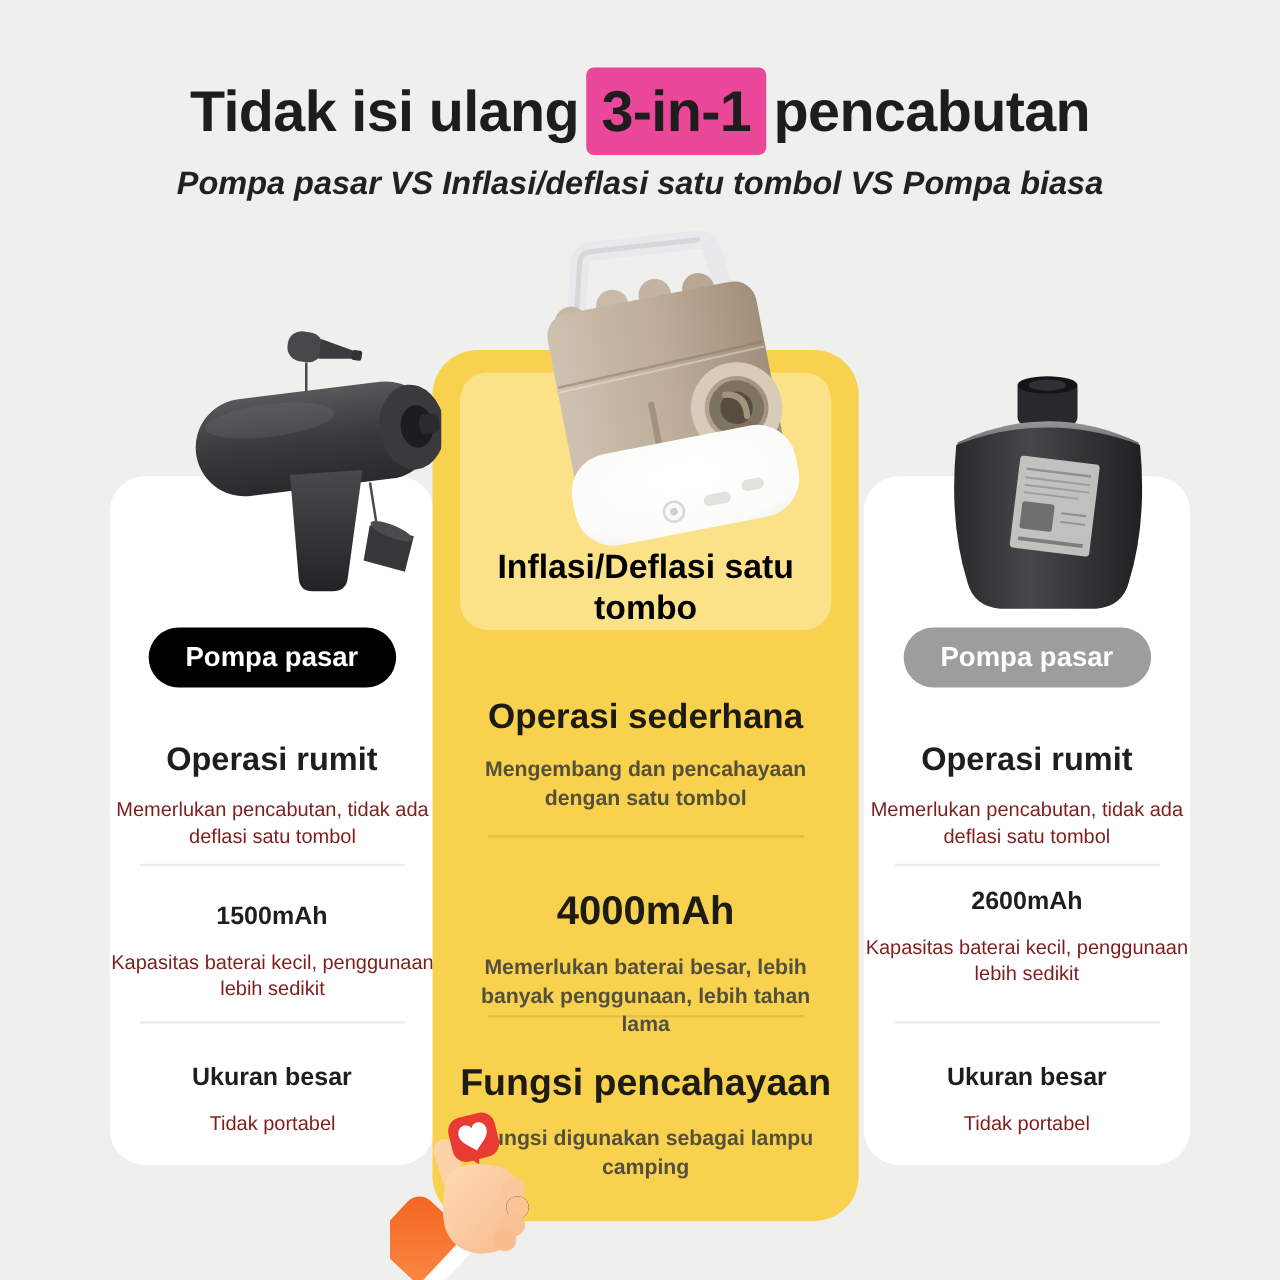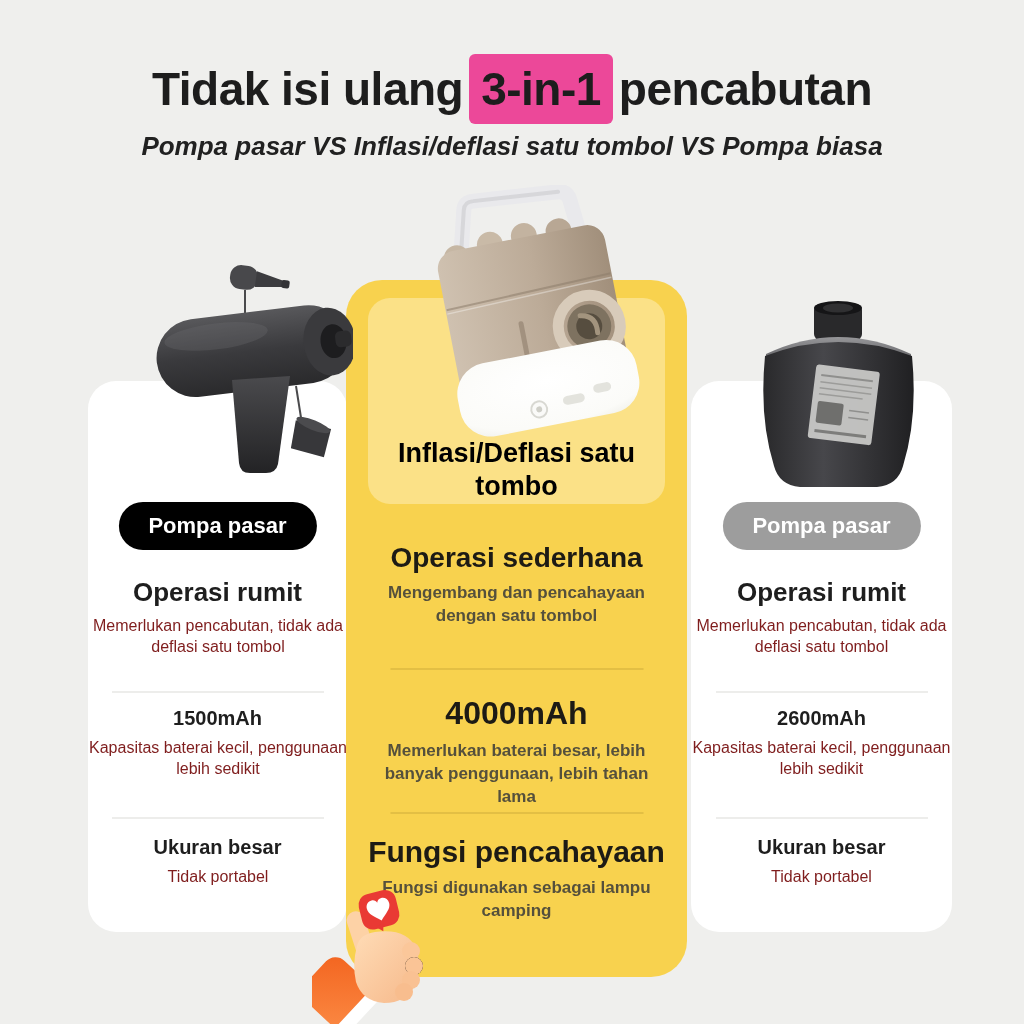--- a/index.html
+++ b/index.html
@@ -25,21 +25,21 @@
 
   
   .badge{position:absolute;top:121px;left:50%;transform:translateX(-50%);
          color:#ffffff;font-size:22px;font-weight:700;padding:11px 30px;border-radius:26px;
          white-space:nowrap;}
   .badge.dark{background:#000000;}
   .badge.gray{background:#9d9d9d;}
 
   
   .row{position:absolute;left:0;width:100%;text-align:center;}
-  .row h3{margin:0;font-size:26px;font-weight:800;color:#1e1e1e;}
+  .row h3{margin:15px;font-size:26px;font-weight:800;color:#1e1e1e;}
   .row p{margin:7px auto 0;font-size:16px;line-height:21px;color:#7f1d1d;width:260px;}
   .row h3.big{font-size:20px;}
   .divider{position:absolute;left:50%;transform:translateX(-50%);width:212px;height:2px;
            background:#ededeb;}
 
   .mid-title{position:absolute;top:157px;left:0;width:100%;text-align:center;
              font-size:27px;font-weight:800;color:#000000;line-height:33px;}
   .mid-title span{display:block;margin:0 auto;width:280px;}
   .card-mid .row h3{color:#1d1b15;}
   .card-mid .row p{color:#55503c;font-weight:600;font-size:17px;line-height:23px;width:306px;}
@@ -73,21 +73,21 @@
     </div>
   </div>
 
   <div class="card-side" id="card-right">
     <div class="badge gray">Pompa pasar</div>
     <div class="row" style="top:196px">
       <h3>Operasi rumit</h3>
       <p>Memerlukan pencabutan, tidak ada deflasi satu tombol</p>
     </div>
     <div class="divider" style="top:310px"></div>
-    <div class="row" style="top:326px">
+    <div class="row" style="top:314px">
       <h3 class="big">2600mAh</h3>
       <p>Kapasitas baterai kecil, penggunaan lebih sedikit</p>
     </div>
     <div class="divider" style="top:436px"></div>
     <div class="row" style="top:455px">
       <h3 class="big">Ukuran besar</h3>
       <p>Tidak portabel</p>
     </div>
   </div>
 

